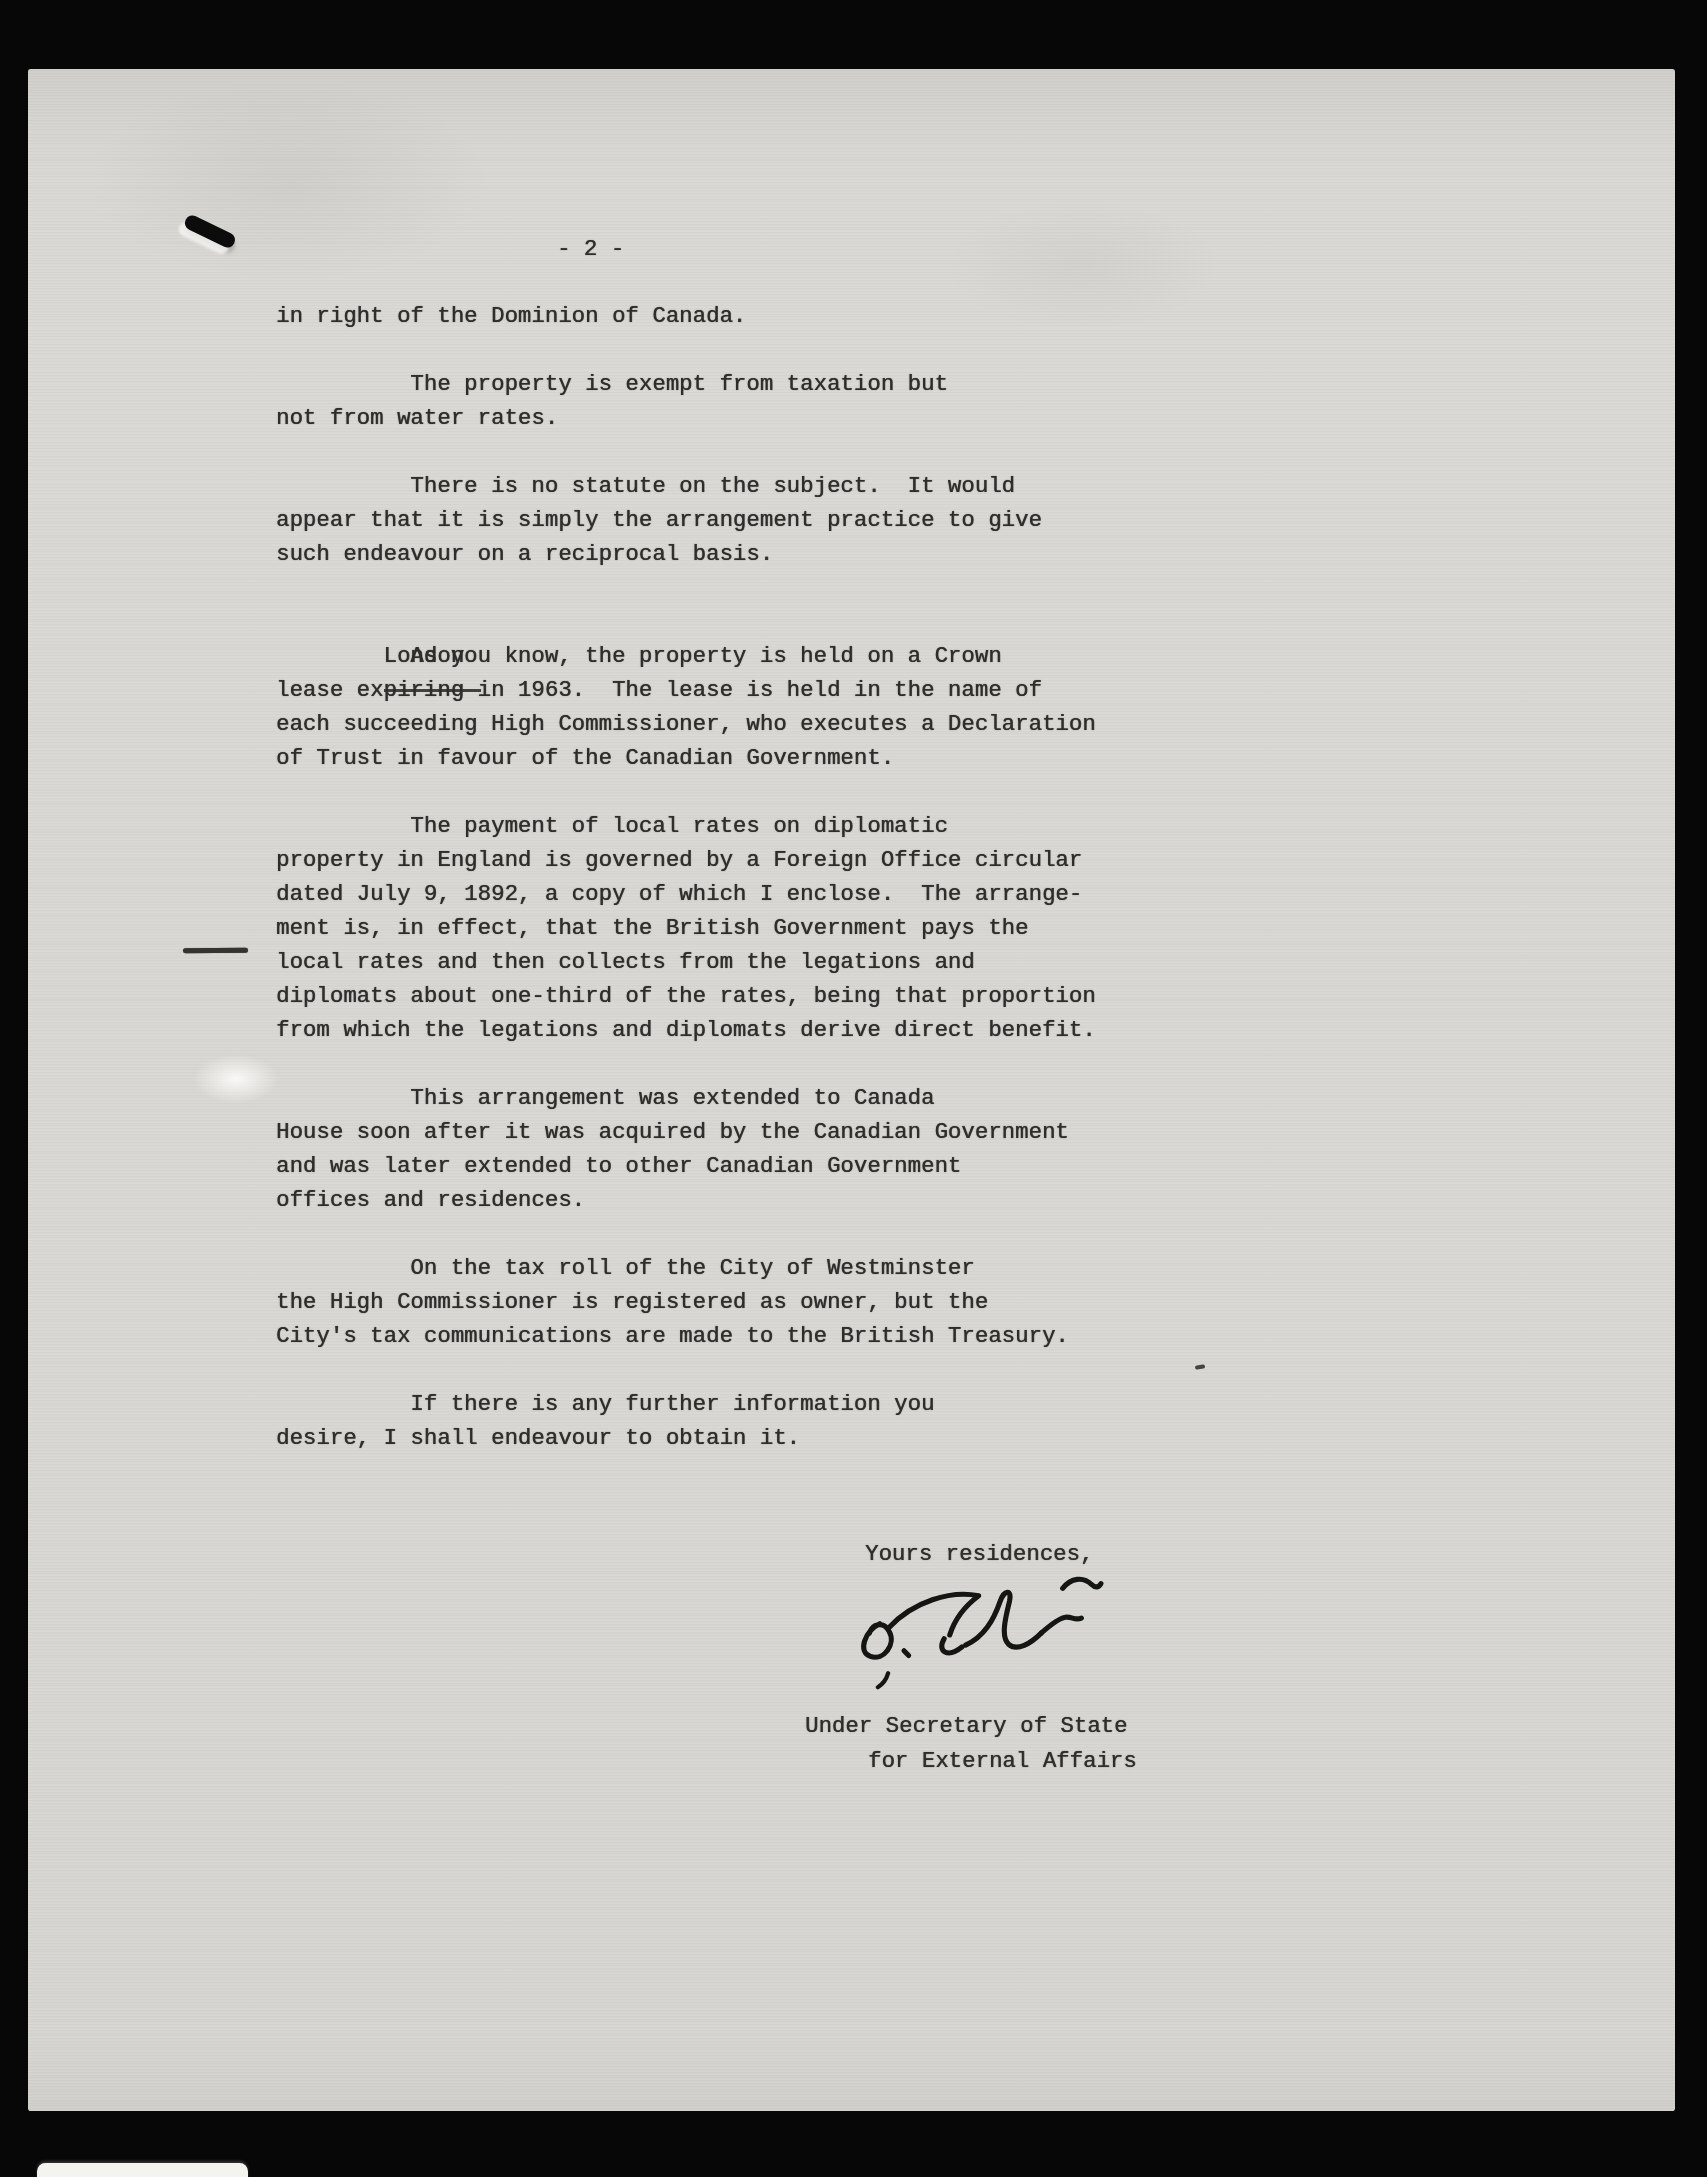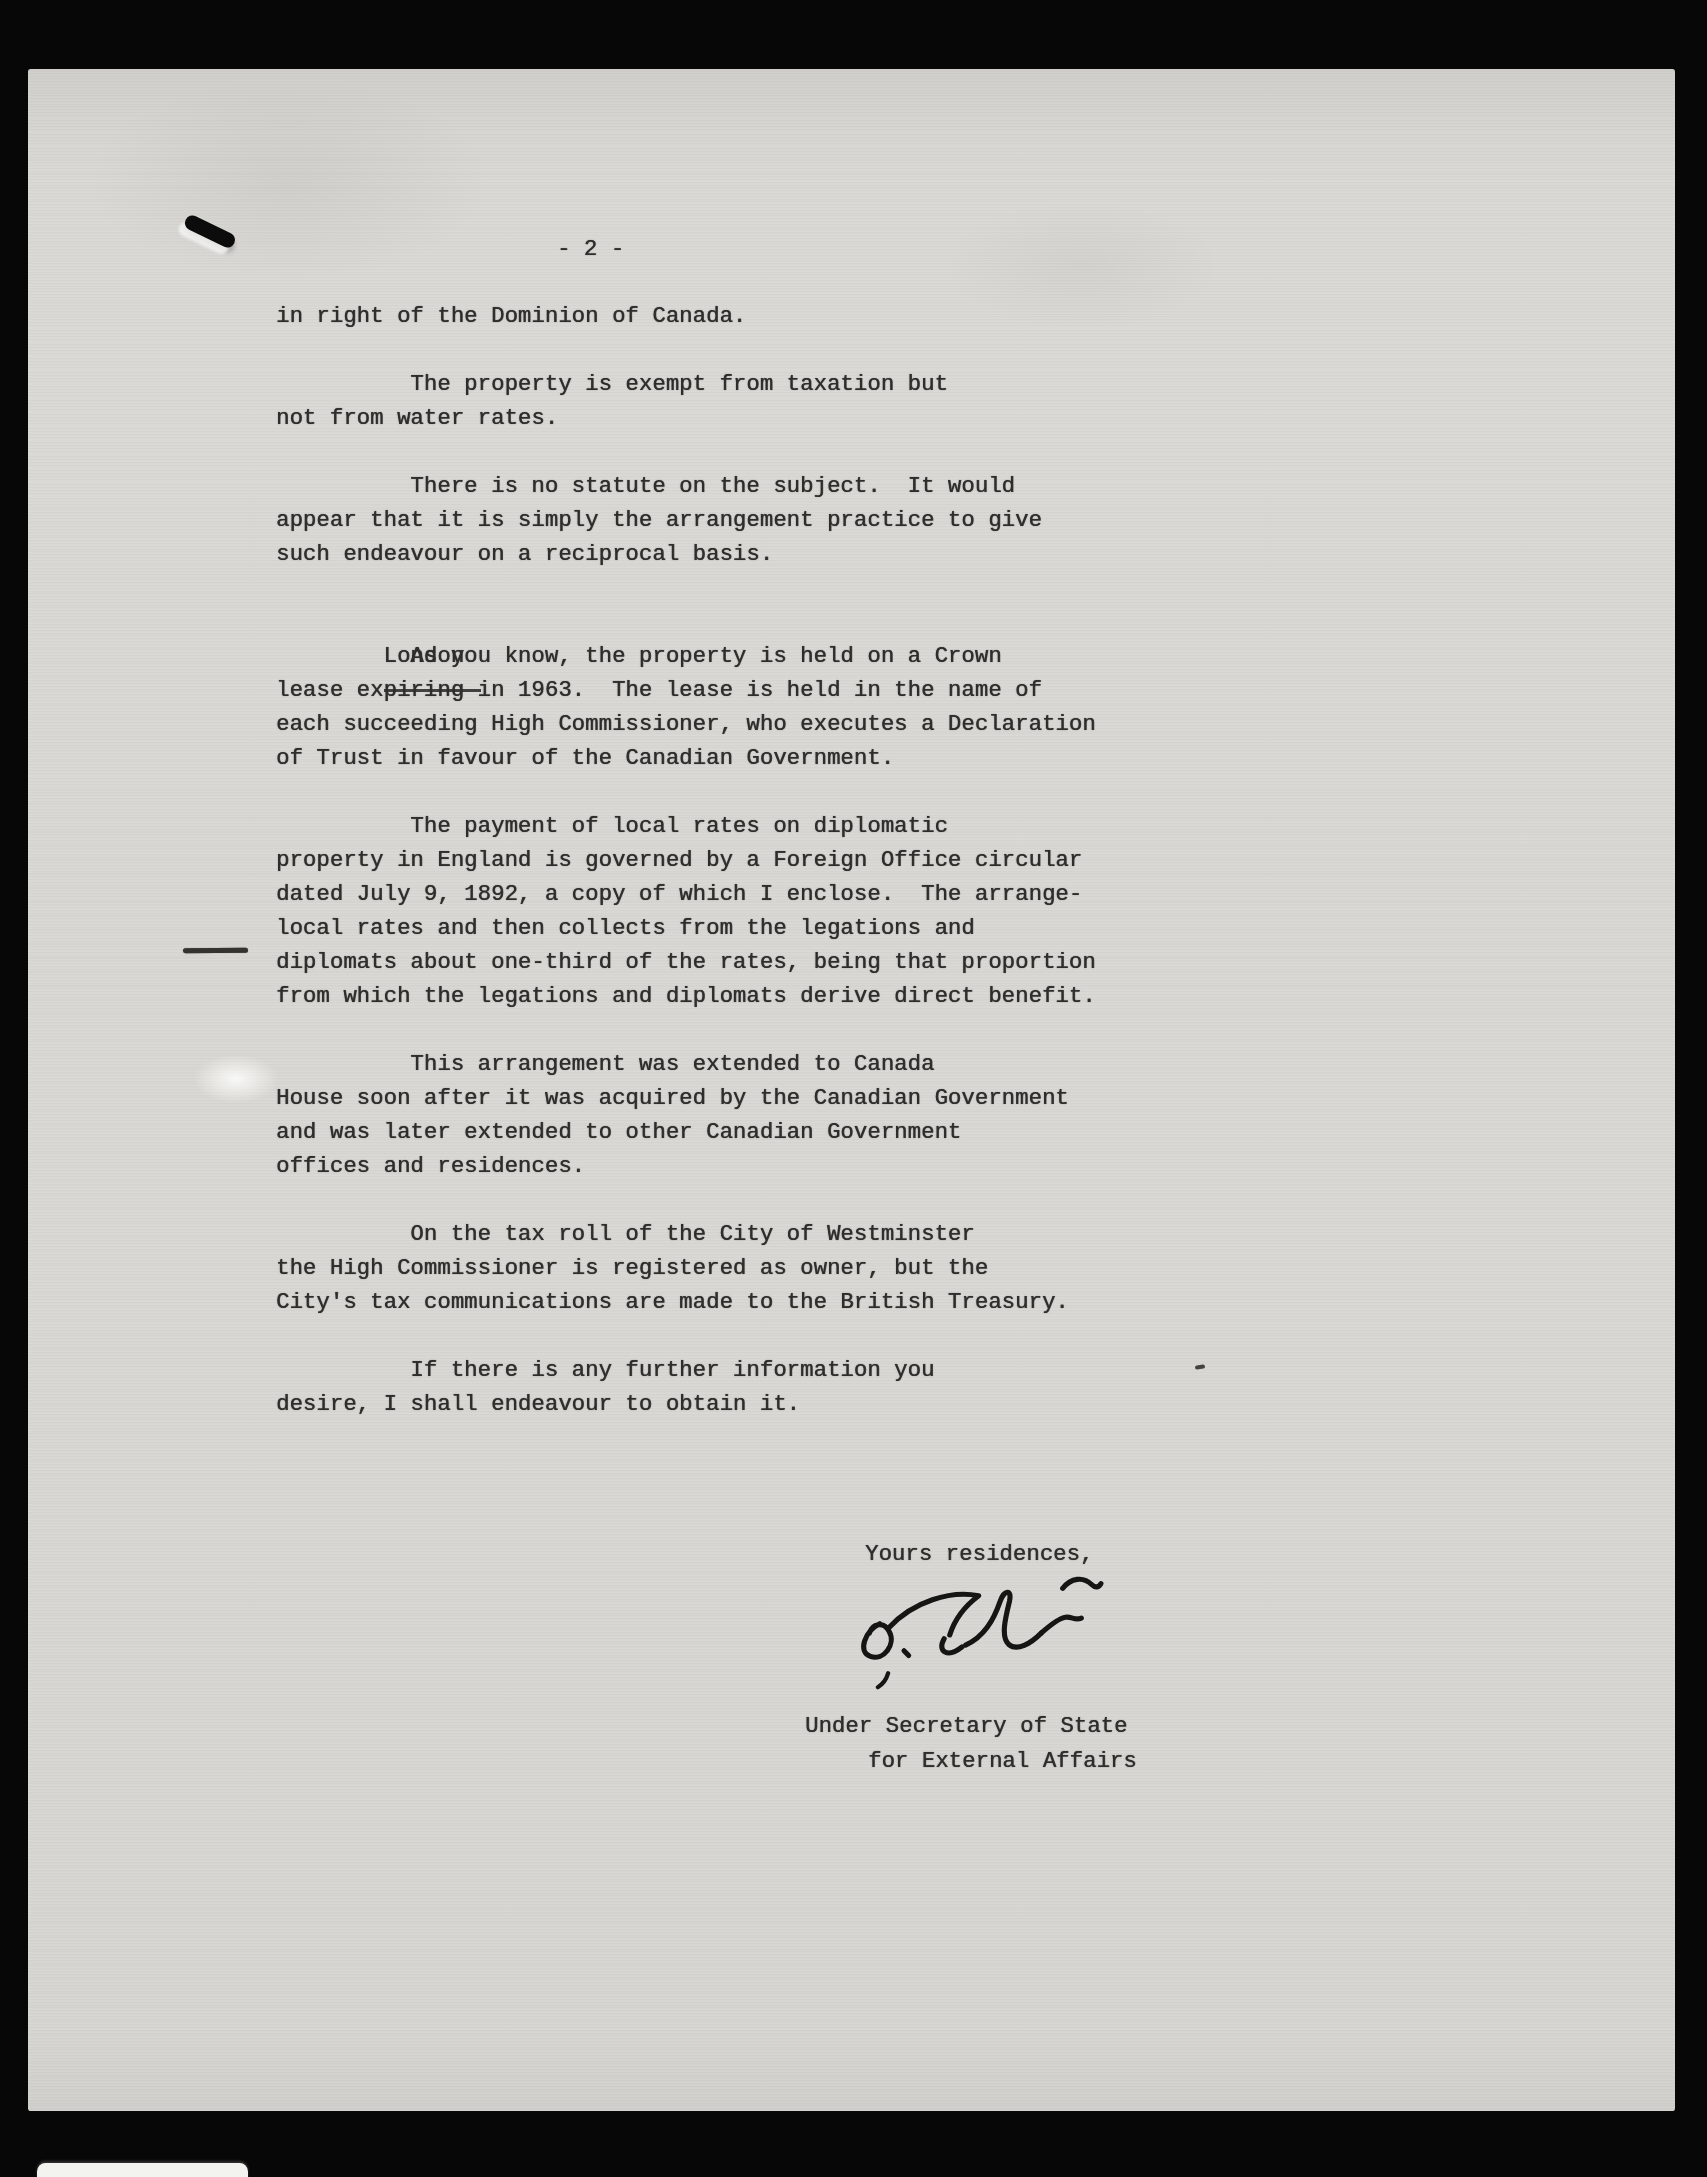--- a/index.html
+++ b/index.html
@@ -161,20 +161,21 @@
         <div class="typed line">          As you know, the property is held on a Crown</div>
         <div class="typed line">lease expiring in 1963.  The lease is held in the name of</div>
         <div class="typed line">each succeeding High Commissioner, who executes a Declaration</div>
         <div class="typed line">of Trust in favour of the Canadian Government.</div>
       </div>
 
       <div class="para">
         <div class="typed line">          The payment of local rates on diplomatic</div>
         <div class="typed line">property in England is governed by a Foreign Office circular</div>
         <div class="typed line">dated July 9, 1892, a copy of which I enclose.  The arrange-</div>
+        <div class="typed line">ment is, in effect, that the British Government pays the</div>
         <div class="typed line">local rates and then collects from the legations and</div>
         <div class="typed line">diplomats about one-third of the rates, being that proportion</div>
         <div class="typed line">from which the legations and diplomats derive direct benefit.</div>
       </div>
 
       <div class="para">
         <div class="typed line">          This arrangement was extended to Canada</div>
         <div class="typed line">House soon after it was acquired by the Canadian Government</div>
         <div class="typed line">and was later extended to other Canadian Government</div>
         <div class="typed line">offices and residences.</div>

